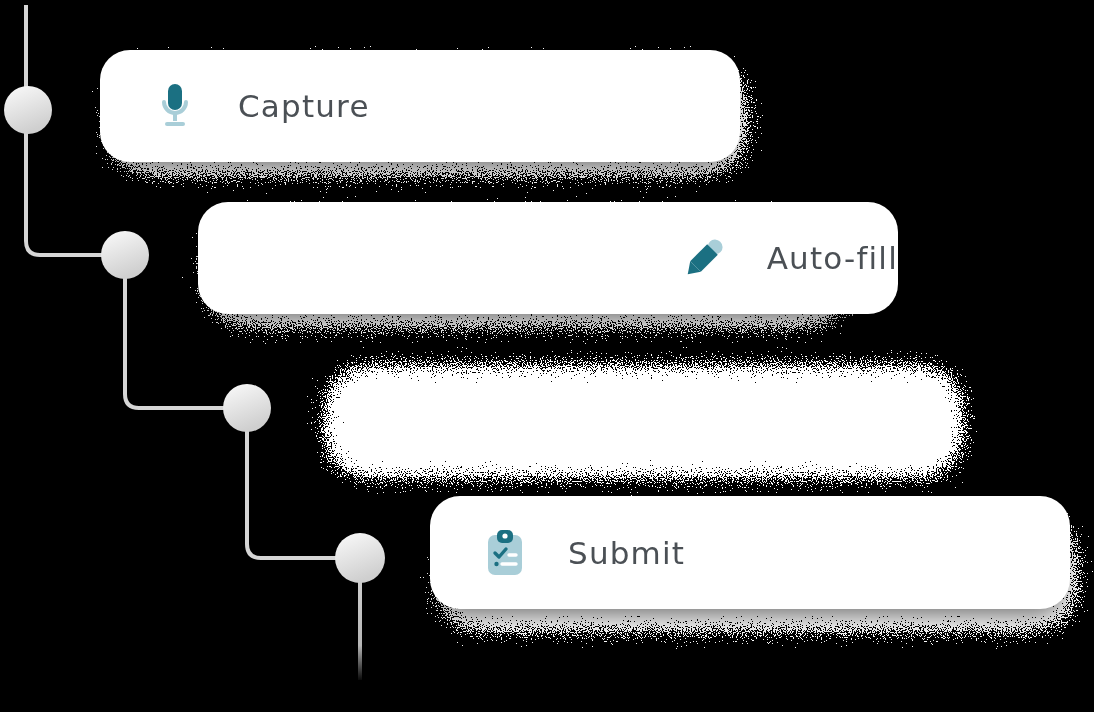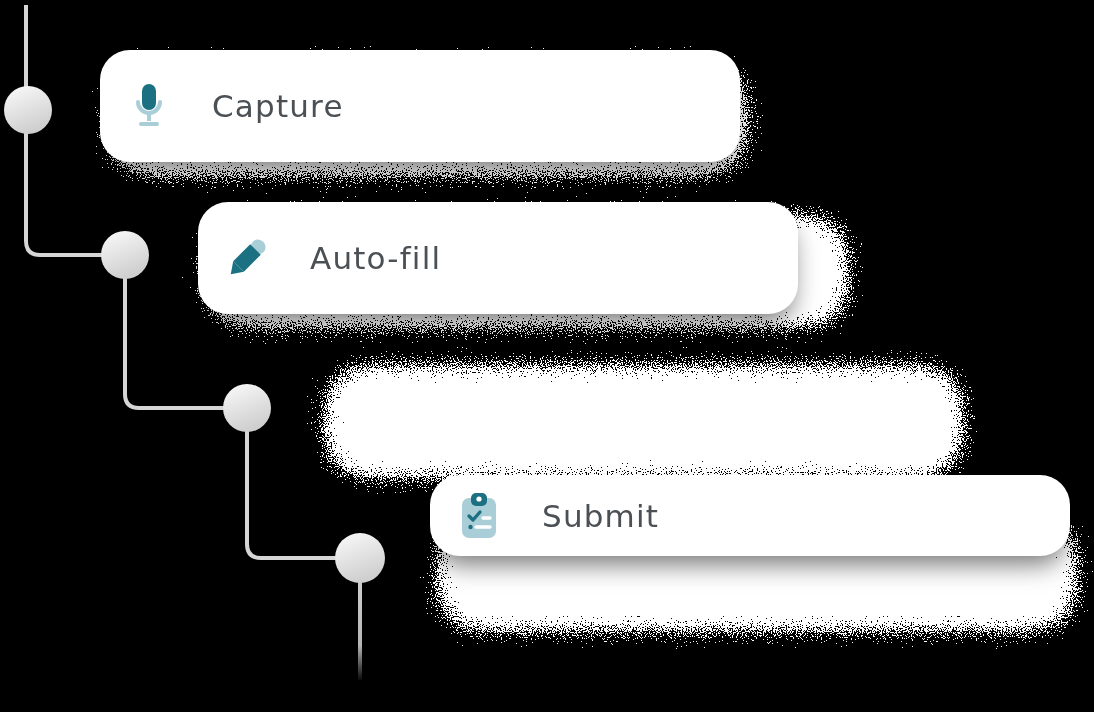--- a/index.html
+++ b/index.html
@@ -19,21 +19,21 @@
     overflow:hidden;
     font-family:"DejaVu Sans","Liberation Sans",sans-serif;
   }
   .bg-svg{position:absolute;left:0;top:0;width:1094px;height:712px;}
   .card{
     position:absolute;
     width:640px;height:112px;
     background:var(--card-bg);
     border-radius:30px;
     display:flex;align-items:center;
-    padding-left:26px;
+    padding-left:52px;
     box-shadow:0 14px 26px -6px rgba(0,0,0,0.55);
   }
   .card-icon{
     width:46px;height:48px;
     display:flex;align-items:center;justify-content:center;
     margin-right:40px;
     flex:0 0 auto;
   }
   .card-label{
     font-size:31px;
@@ -104,35 +104,35 @@
       <svg width="32" height="46" viewBox="0 0 32 46">
         <rect x="9" y="1" width="14" height="26" rx="7" class="ic-dark"></rect>
         <path d="M5 19 a11 11 0 0 0 22 0" class="st-light" stroke-width="4" stroke-linecap="round"></path>
         <line x1="16" y1="30" x2="16" y2="38" class="st-light" stroke-width="4"></line>
         <line x1="8" y1="41" x2="24" y2="41" class="st-light" stroke-width="4" stroke-linecap="round"></line>
       </svg>
     </span>
     <span class="card-label">Capture</span>
   </div>
 
-  <div class="card" style="left:198px;top:202px;width:600px;">
+  <div class="card" style="left:198px;top:202px;width:700px;justify-content:flex-end;">
     <span class="card-icon">
       <svg width="44" height="46" viewBox="0 0 44 46">
         <g transform="rotate(45 22 23)">
           <rect x="14.5" y="0" width="15" height="14" rx="7.5" class="ic-light"></rect>
           <rect x="14.5" y="11" width="15" height="24" class="ic-dark"></rect>
           <path d="M14.5 35 L22 46 L29.5 35 Z" class="ic-dark"></path>
         </g>
       </svg>
     </span>
     <span class="card-label">Auto-fill</span>
   </div>
 
 
-  <div class="card" style="left:430px;top:475px;height:81px;">
+  <div class="card" style="left:430px;top:496px;height:113px;">
     <span class="card-icon">
       <svg width="36" height="46" viewBox="0 0 36 46">
         <rect x="1" y="5" width="34" height="40" rx="7" class="ic-light"></rect>
         <rect x="10" y="0" width="16" height="13" rx="5" class="ic-dark"></rect>
         <circle cx="18" cy="6" r="2.6" fill="#ffffff"></circle>
         <path d="M8 23 l4 4 l7 -8" class="st-dark" stroke-width="3.4" stroke-linecap="round" stroke-linejoin="round"></path>
         <line x1="22" y1="25" x2="29" y2="25" class="st-white" stroke-width="3.4" stroke-linecap="round"></line>
         <circle cx="9.5" cy="34" r="2.2" class="ic-dark"></circle>
         <line x1="15" y1="34" x2="29" y2="34" class="st-white" stroke-width="3.4" stroke-linecap="round"></line>
       </svg>

